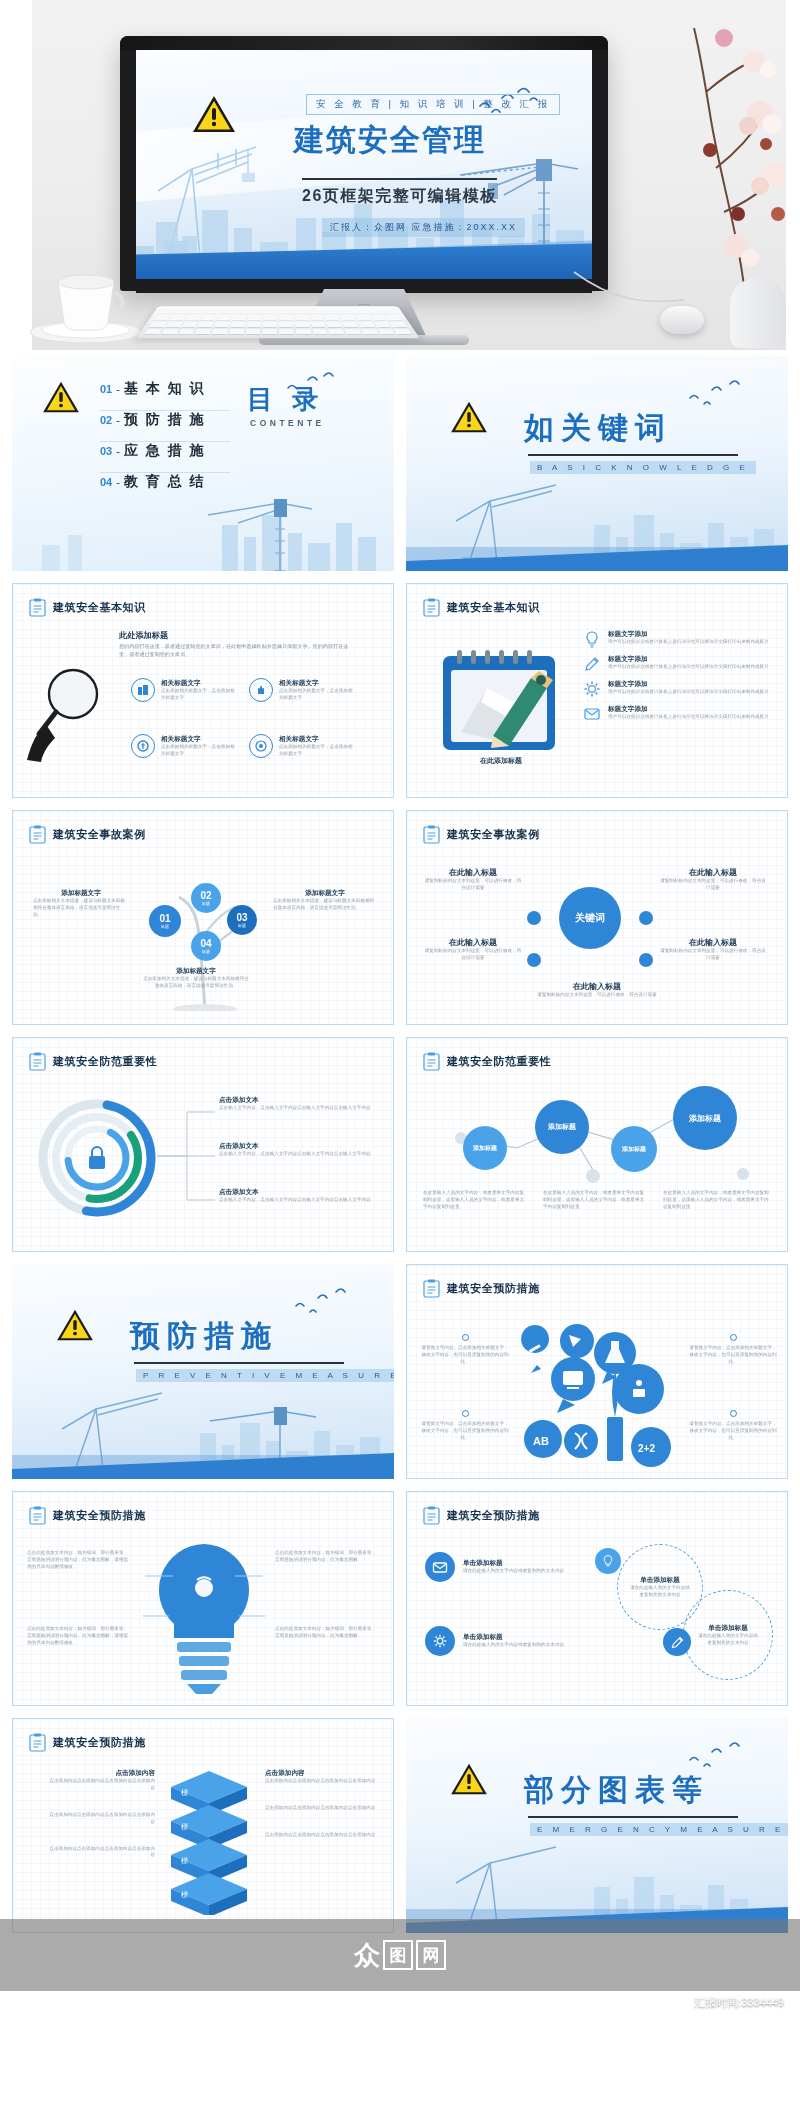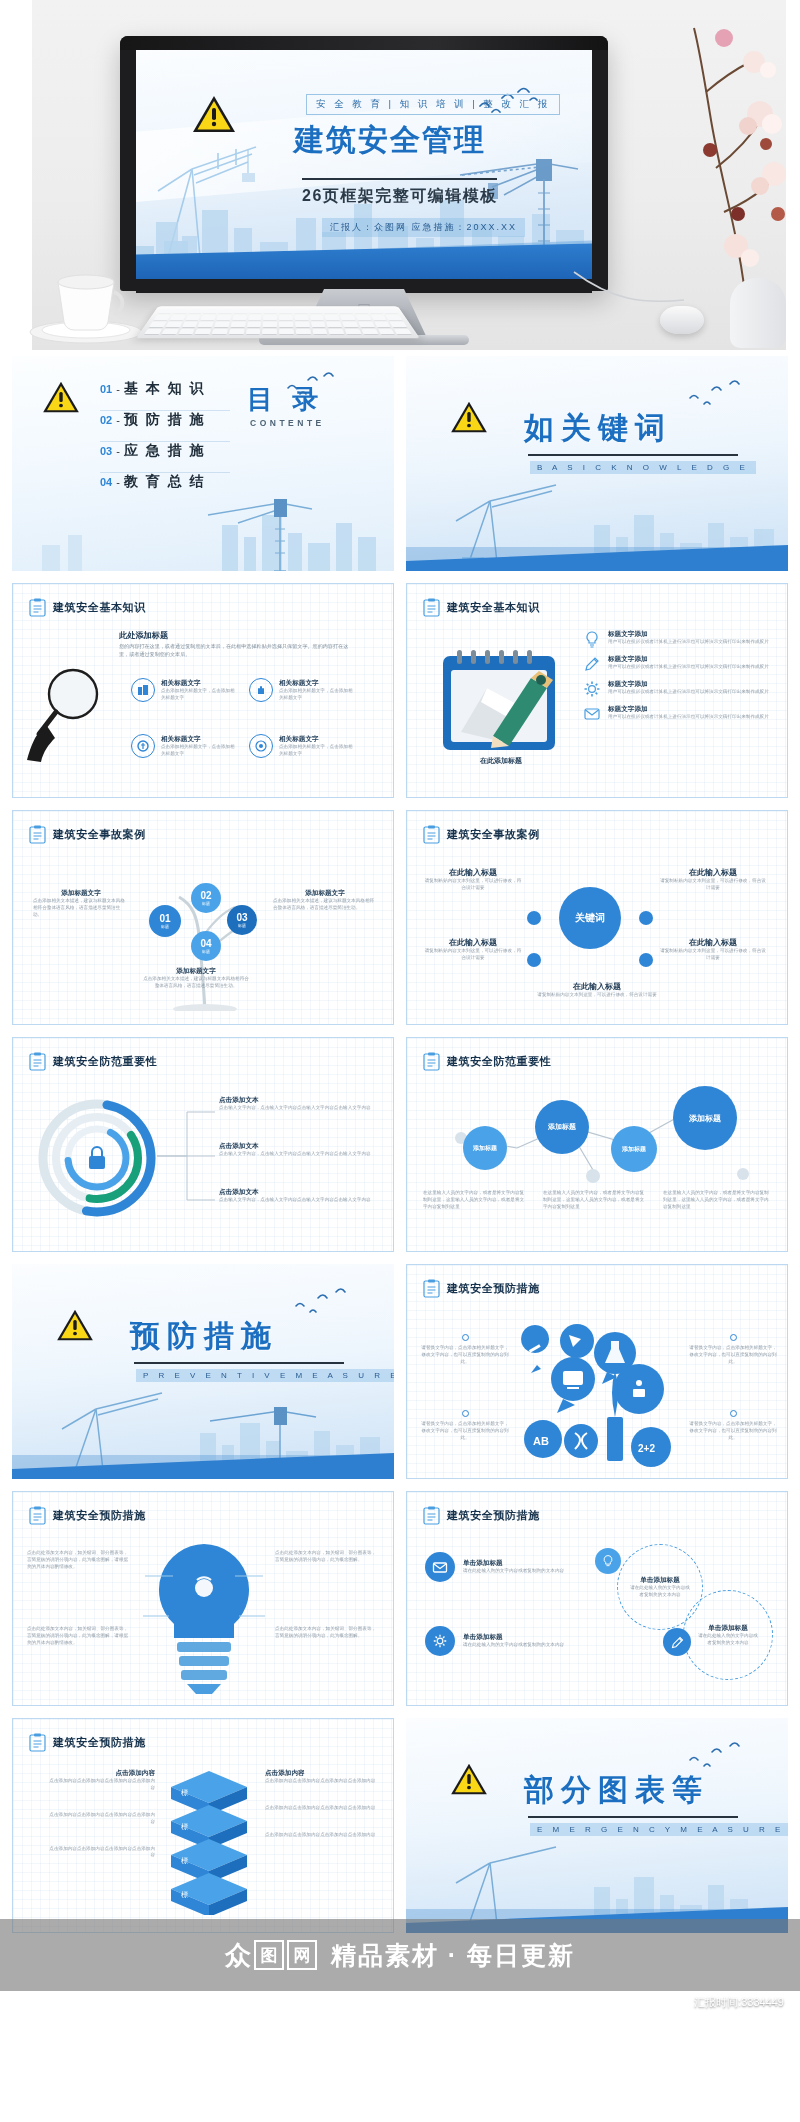--- a/index.html
+++ b/index.html
@@ -1163,17 +1163,16 @@
       </div>
     </div>
   </div>
 
   <div class="wm-band">
     <div class="wm-logo">
       <span class="wm-zhong">众</span>
       <span class="wm-box">图</span>
       <span class="wm-box">网</span>
     </div>
-    <div class="wm-text">精品素材 · 每日更新</div>
   </div>
   <div class="wm-code">汇报时间:3334449</div>
 
 </div>
 
 </body></html>

